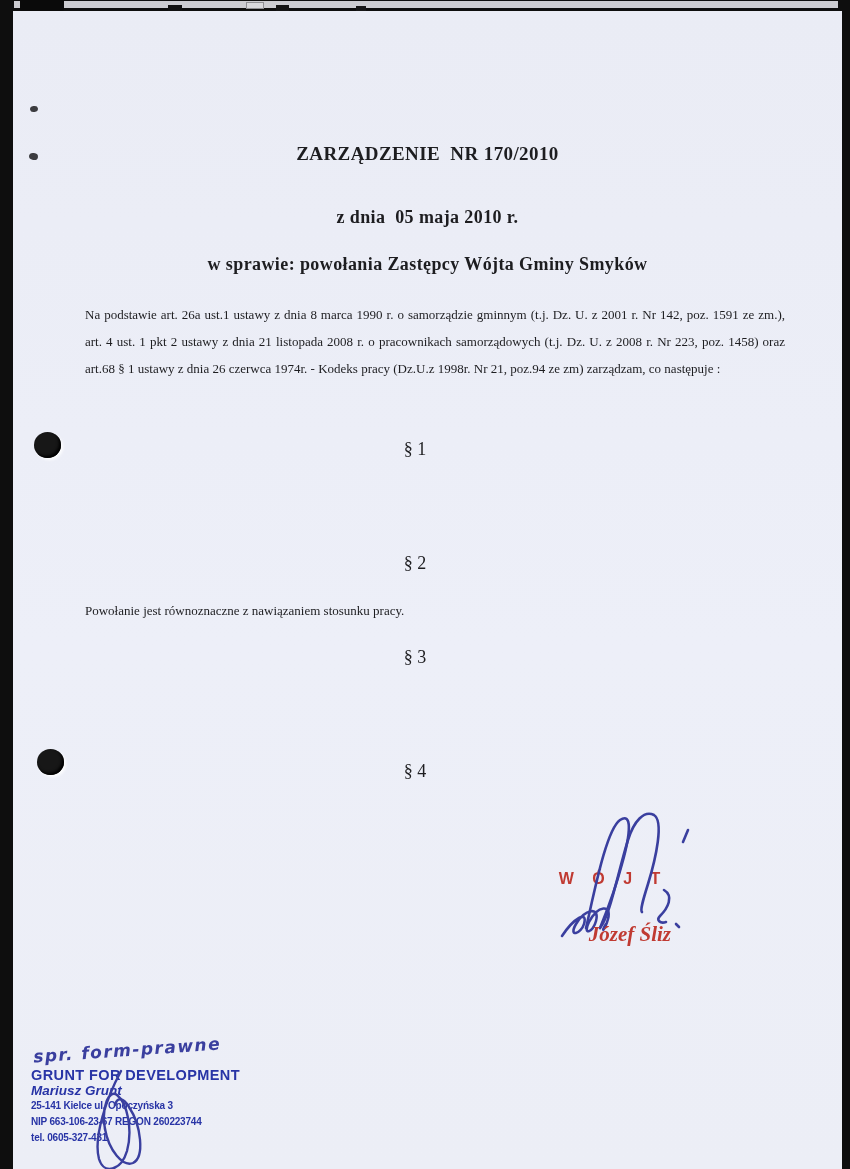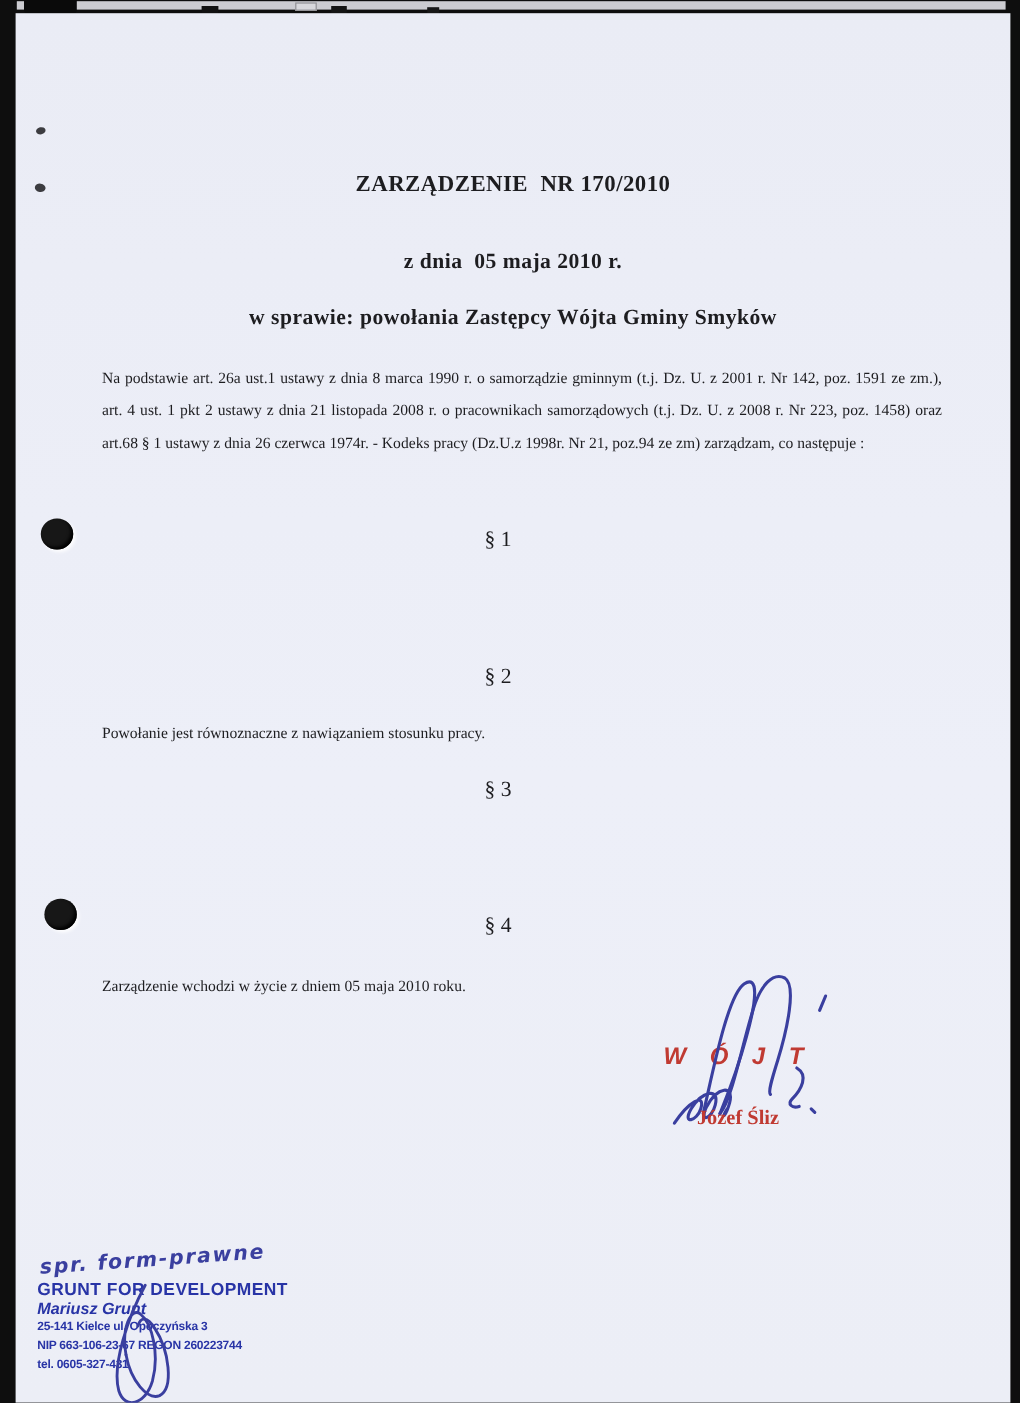--- a/index.html
+++ b/index.html
@@ -41,23 +41,23 @@
   .sec-head{position:absolute;left:72px;width:660px;text-align:center;font-size:18px;}
   .sh1{top:428px;} .sh2{top:542px;} .sh3{top:636px;} .sh4{top:750px;}
   .st1{top:471px;width:650px;line-height:30px;white-space:pre-wrap;}
   .st2{top:586px;width:700px;}
   .st3{top:682px;width:700px;text-align:justify;line-height:28px;}
   .st4{top:797px;width:700px;}
 
   .sig-scrawl{position:absolute;left:535px;top:795px;color:var(--ink_blue,#3a3f9f);}
   .sig-wojt{position:absolute;left:540px;top:859px;width:120px;text-align:center;
             color:var(--stamp_red,#c03a32);font-family:"Liberation Sans",sans-serif;
-            font-weight:bold;font-size:20px;letter-spacing:7px;white-space:nowrap;font-style:italic;}
-  .sig-name{position:absolute;left:546px;top:911px;width:112px;text-align:center;
-            color:var(--stamp_red,#c03a32);font-weight:bold;font-size:17px;}
+            font-weight:bold;font-size:16px;letter-spacing:7px;white-space:nowrap;}
+  .sig-name{position:absolute;left:546px;top:911px;width:112px;text-align:right;
+            color:var(--stamp_red,#c03a32);font-style:italic;font-weight:bold;font-size:21px;}
 
   .hand-note{position:absolute;left:20px;top:1029px;color:var(--ink_blue,#2b2fa5);
              font-family:"DejaVu Sans",sans-serif;font-style:italic;font-weight:bold;
              font-size:17px;letter-spacing:1.5px;transform:rotate(-4deg);white-space:nowrap;}
   .stamp-box{position:absolute;left:18px;top:1056px;width:210px;text-align:left;
              color:var(--stamp_blue,#2834a6);font-family:"Liberation Sans",sans-serif;}
   .stamp-company{font-size:14.5px;font-weight:bold;letter-spacing:.4px;line-height:16px;}
   .stamp-person{font-size:13.5px;font-weight:bold;font-style:italic;line-height:15px;}
   .stamp-addr,.stamp-ids,.stamp-tel{font-size:10px;font-weight:bold;line-height:16px;letter-spacing:-0.2px;}
   .stamp-scrawl{position:absolute;left:62px;top:1056px;color:var(--ink_blue,#2b2fa5);}
@@ -86,21 +86,20 @@
   <div class="para preamble">Na podstawie art. 26a ust.1 ustawy z dnia 8 marca 1990 r. o samorządzie gminnym (t.j. Dz. U. z 2001 r. Nr 142, poz. 1591 ze zm.), art. 4 ust. 1 pkt 2 ustawy z dnia 21 listopada 2008 r. o pracownikach samorządowych (t.j. Dz. U. z 2008 r. Nr 223, poz. 1458) oraz art.68 § 1 ustawy z dnia 26 czerwca 1974r. - Kodeks pracy (Dz.U.z 1998r. Nr 21, poz.94 ze zm) zarządzam, co następuje :</div>
 
   <div class="sec-head sh1">§ 1</div>
 
   <div class="sec-head sh2">§ 2</div>
   <div class="para st2">Powołanie jest równoznaczne z nawiązaniem stosunku pracy.</div>
 
   <div class="sec-head sh3">§ 3</div>
 
   <div class="sec-head sh4">§ 4</div>
-  <div class="para st4">Zarządzenie wchodzi w życie z dniem 05 maja 2010 roku.</div>
 
   <div class="sig-wojt">W Ó J T</div>
   <svg class="sig-scrawl" width="175" height="145" viewBox="0 0 175 145" fill="none">
     <g stroke="currentColor" stroke-width="2.6" stroke-linecap="round" fill="none">
       <path d="M38,122 C46,88 58,24 72,14 C84,6 83,26 74,58 C66,88 56,112 52,122"></path>
       <path d="M52,122 C62,110 70,66 80,34 C86,15 96,4 106,9 C116,15 108,52 100,78 C95,94 92,104 94,106"></path>
       <path d="M14,130 C26,112 40,104 36,118 C33,128 20,132 28,118 C37,103 52,100 48,115 C45,127 34,130 41,116 C50,99 64,98 60,113 C57,124 52,128 58,118"></path>
       <path d="M116,84 C126,90 120,102 112,110 C108,114 112,118 118,116"></path>
       <path d="M128,118 l3,3"></path>
       <path d="M135,36 l5,-12"></path>

